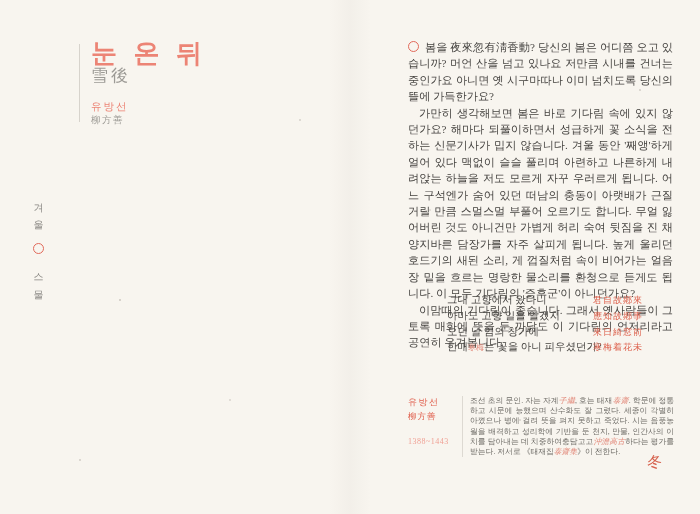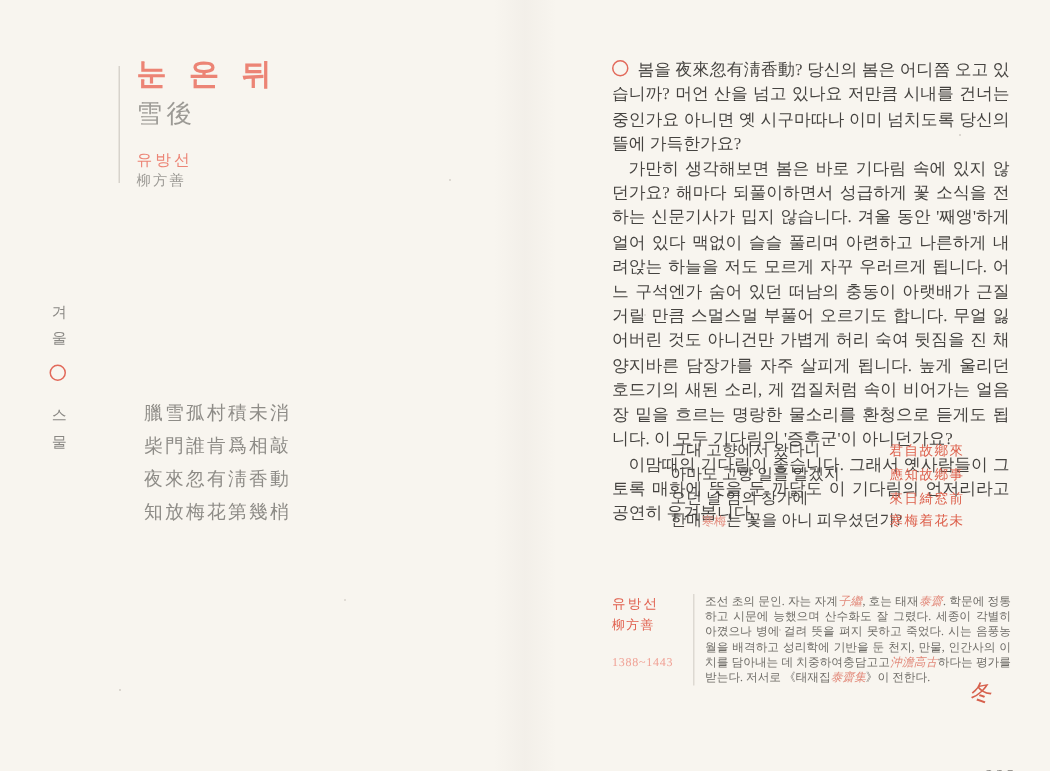--- a/index.html
+++ b/index.html
@@ -14,21 +14,21 @@
       radial-gradient(circle 1px at 300px 120px, rgba(120,110,100,.2) 0 1px, transparent 1px),
       radial-gradient(circle 1px at 520px 420px, rgba(120,110,100,.2) 0 1px, transparent 1px),
       radial-gradient(circle 1px at 640px 90px, rgba(120,110,100,.22) 0 1px, transparent 1px),
       radial-gradient(circle 1px at 80px 460px, rgba(120,110,100,.22) 0 1px, transparent 1px),
       radial-gradient(circle 1px at 430px 210px, rgba(120,110,100,.16) 0 1px, transparent 1px),
       radial-gradient(circle 1px at 230px 400px, rgba(120,110,100,.18) 0 1px, transparent 1px);
   }
   .abs{position:absolute;}
   
   .title-rule{left:79px;top:44px;width:1px;height:78px;background:#d7d3cc;}
-  .title{left:91px;top:36px;font-size:20px;letter-spacing:5px;color:#ec8475;font-weight:600;}
+  .title{left:91px;top:36px;font-size:26px;letter-spacing:5px;color:#ec8475;font-weight:600;}
   .title-hanja{left:91px;top:64px;font-size:17px;letter-spacing:3px;color:#9c9a95;font-weight:400;}
   .author{left:91px;top:100px;font-size:10.5px;letter-spacing:2px;color:#ec8475;}
   .author-hanja{left:91px;top:114px;font-size:9.5px;letter-spacing:1.5px;color:#9c9a95;}
   .poem-ko{left:96px;top:172px;font-size:12px;line-height:22px;letter-spacing:.5px;color:#ec8b7c;}
   .poem-zh{left:96px;top:264px;font-size:12.5px;line-height:22px;letter-spacing:1.5px;color:#8e8c87;}
   .margin-label{left:30px;top:196px;width:16px;display:flex;flex-direction:column;align-items:center;color:#8a8884;}
   .v-text{writing-mode:vertical-rl;text-orientation:upright;font-size:10px;letter-spacing:7px;}
   .ring{display:inline-block;width:9px;height:9px;border:1px solid #e88,;border-radius:50%;}
   .ring, .ring-inline{display:inline-block;width:9px;height:9px;border:1.2px solid #e2695a;border-radius:50%;background:transparent;}
   .margin-label .ring{margin:13px 0 12px 0;}
@@ -58,26 +58,20 @@
 
 <div class="spread">
 
   <div class="abs title-rule"></div>
   <div class="abs title">눈 온 뒤</div>
   <div class="abs title-hanja">雪後</div>
   <div class="abs author">유방선</div>
   <div class="abs author-hanja">柳方善</div>
 
 
-  <div class="abs poem-zh">
-    <div>臘雪孤村積未消</div>
-    <div>柴門誰肯爲相敲</div>
-    <div>夜來忽有淸香動</div>
-    <div>知放梅花第幾梢</div>
-  </div>
 
   <div class="abs margin-label">
     <span class="v-text">겨울</span>
     <span class="ring"></span>
     <span class="v-text">스물</span>
   </div>
 
   <div class="abs body-col">
     <p><span class="ring-inline"></span><span>봄을 夜來忽有淸香動? 당신의 봄은 어디쯤 오고 있습니까? 머언 산을 넘고 있나요 저만큼 시내를 건너는 중인가요 아니면 옛 시구마따나 이미 넘치도록 당신의 뜰에 가득한가요?</span></p>
     <p class="indent">가만히 생각해보면 봄은 바로 기다림 속에 있지 않던가요? 해마다 되풀이하면서 성급하게 꽃 소식을 전하는 신문기사가 밉지 않습니다. 겨울 동안 '째앵'하게 얼어 있다 맥없이 슬슬 풀리며 아련하고 나른하게 내려앉는 하늘을 저도 모르게 자꾸 우러르게 됩니다. 어느 구석엔가 숨어 있던 떠남의 충동이 아랫배가 근질거릴 만큼 스멀스멀 부풀어 오르기도 합니다. 무얼 잃어버린 것도 아니건만 가볍게 허리 숙여 뒷짐을 진 채 양지바른 담장가를 자주 살피게 됩니다. 높게 울리던 호드기의 새된 소리, 게 껍질처럼 속이 비어가는 얼음장 밑을 흐르는 명랑한 물소리를 환청으로 듣게도 됩니다. 이 모두 기다림의 '증후군'이 아니던가요?</p>

